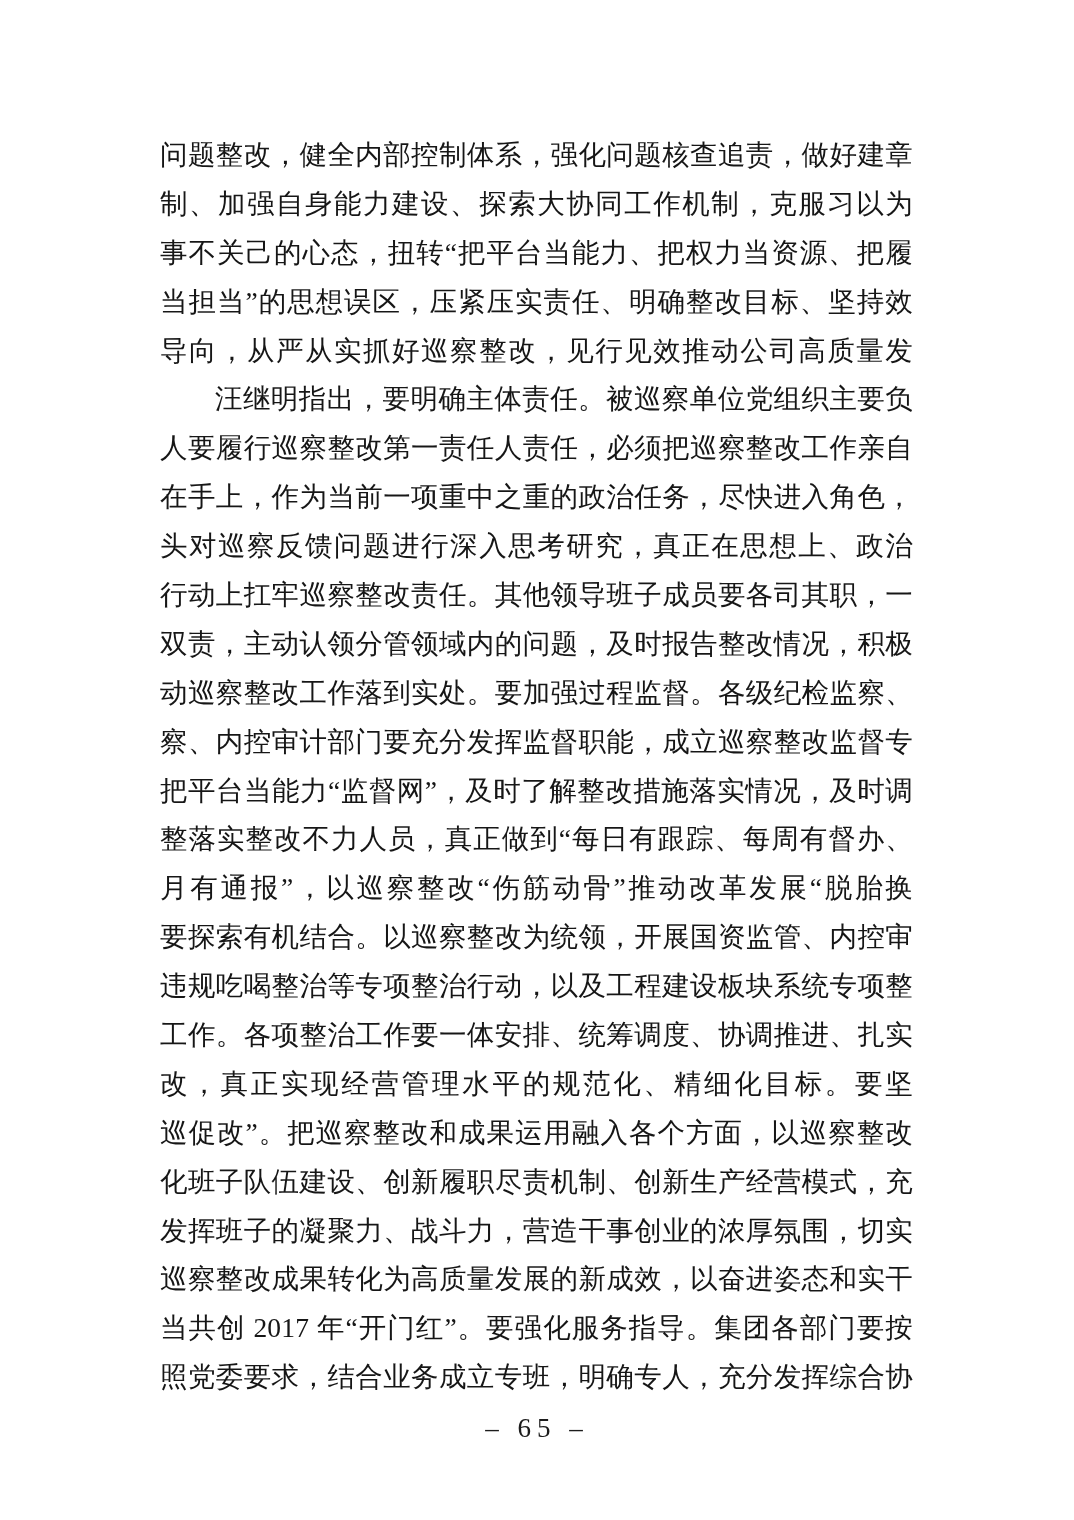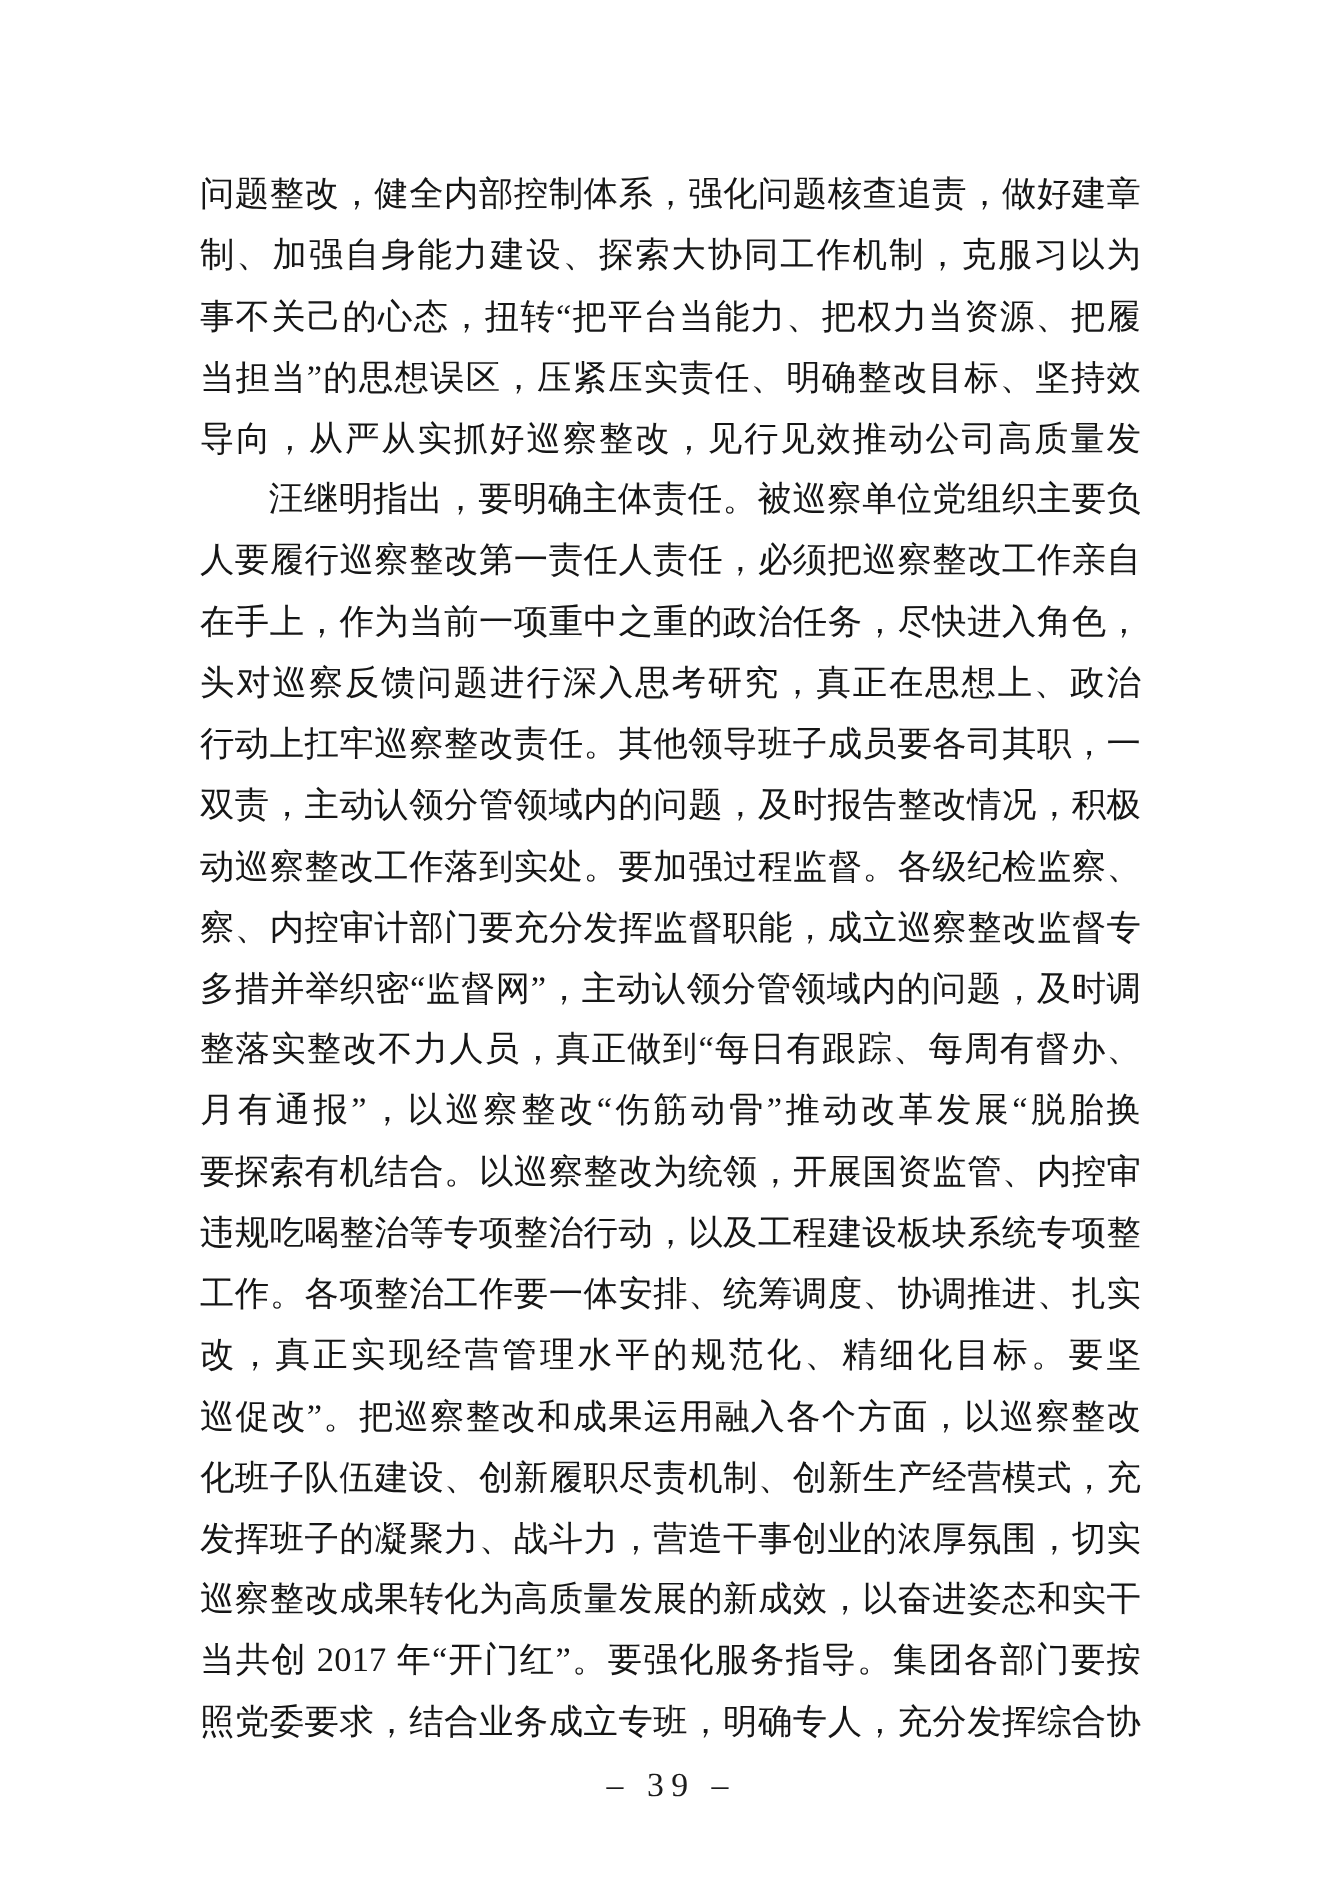--- a/index.html
+++ b/index.html
@@ -72,29 +72,29 @@
       </div>
       <div class="para">
         <div class="line indented">汪继明指出，要明确主体责任。被巡察单位党组织主要负责</div>
         <div class="line">人要履行巡察整改第一责任人责任，必须把巡察整改工作亲自抓</div>
         <div class="line">在手上，作为当前一项重中之重的政治任务，尽快进入角色，带</div>
         <div class="line">头对巡察反馈问题进行深入思考研究，真正在思想上、政治上、</div>
         <div class="line">行动上扛牢巡察整改责任。其他领导班子成员要各司其职，一岗</div>
         <div class="line">双责，主动认领分管领域内的问题，及时报告整改情况，积极推</div>
         <div class="line">动巡察整改工作落到实处。要加强过程监督。各级纪检监察、巡</div>
         <div class="line">察、内控审计部门要充分发挥监督职能，成立巡察整改监督专班，</div>
-        <div class="line">多措并举织密“监督网”，主动认领分管领域内的问题，及时调</div>
+        <div class="line">把平台当能力“监督网”，及时了解整改措施落实情况，及时调</div>
         <div class="line">整落实整改不力人员，真正做到“每日有跟踪、每周有督办、每</div>
         <div class="line">月有通报”，以巡察整改“伤筋动骨”推动改革发展“脱胎换骨”。</div>
         <div class="line">要探索有机结合。以巡察整改为统领，开展国资监管、内控审计、</div>
         <div class="line">违规吃喝整治等专项整治行动，以及工程建设板块系统专项整治</div>
         <div class="line">工作。各项整治工作要一体安排、统筹调度、协调推进、扎实整</div>
         <div class="line">改，真正实现经营管理水平的规范化、精细化目标。要坚持“以</div>
         <div class="line">巡促改”。把巡察整改和成果运用融入各个方面，以巡察整改强</div>
         <div class="line">化班子队伍建设、创新履职尽责机制、创新生产经营模式，充分</div>
         <div class="line">发挥班子的凝聚力、战斗力，营造干事创业的浓厚氛围，切实把</div>
         <div class="line">巡察整改成果转化为高质量发展的新成效，以奋进姿态和实干担</div>
         <div class="line">当共创 2017 年“开门红”。要强化服务指导。集团各部门要按</div>
         <div class="line">照党委要求，结合业务成立专班，明确专人，充分发挥综合协调、</div>
       </div>
     </div>
-  <div class="page-number">– 39 –</div>
+  <div class="page-number">– 65 –</div>
 </div>
 
 </body></html>

